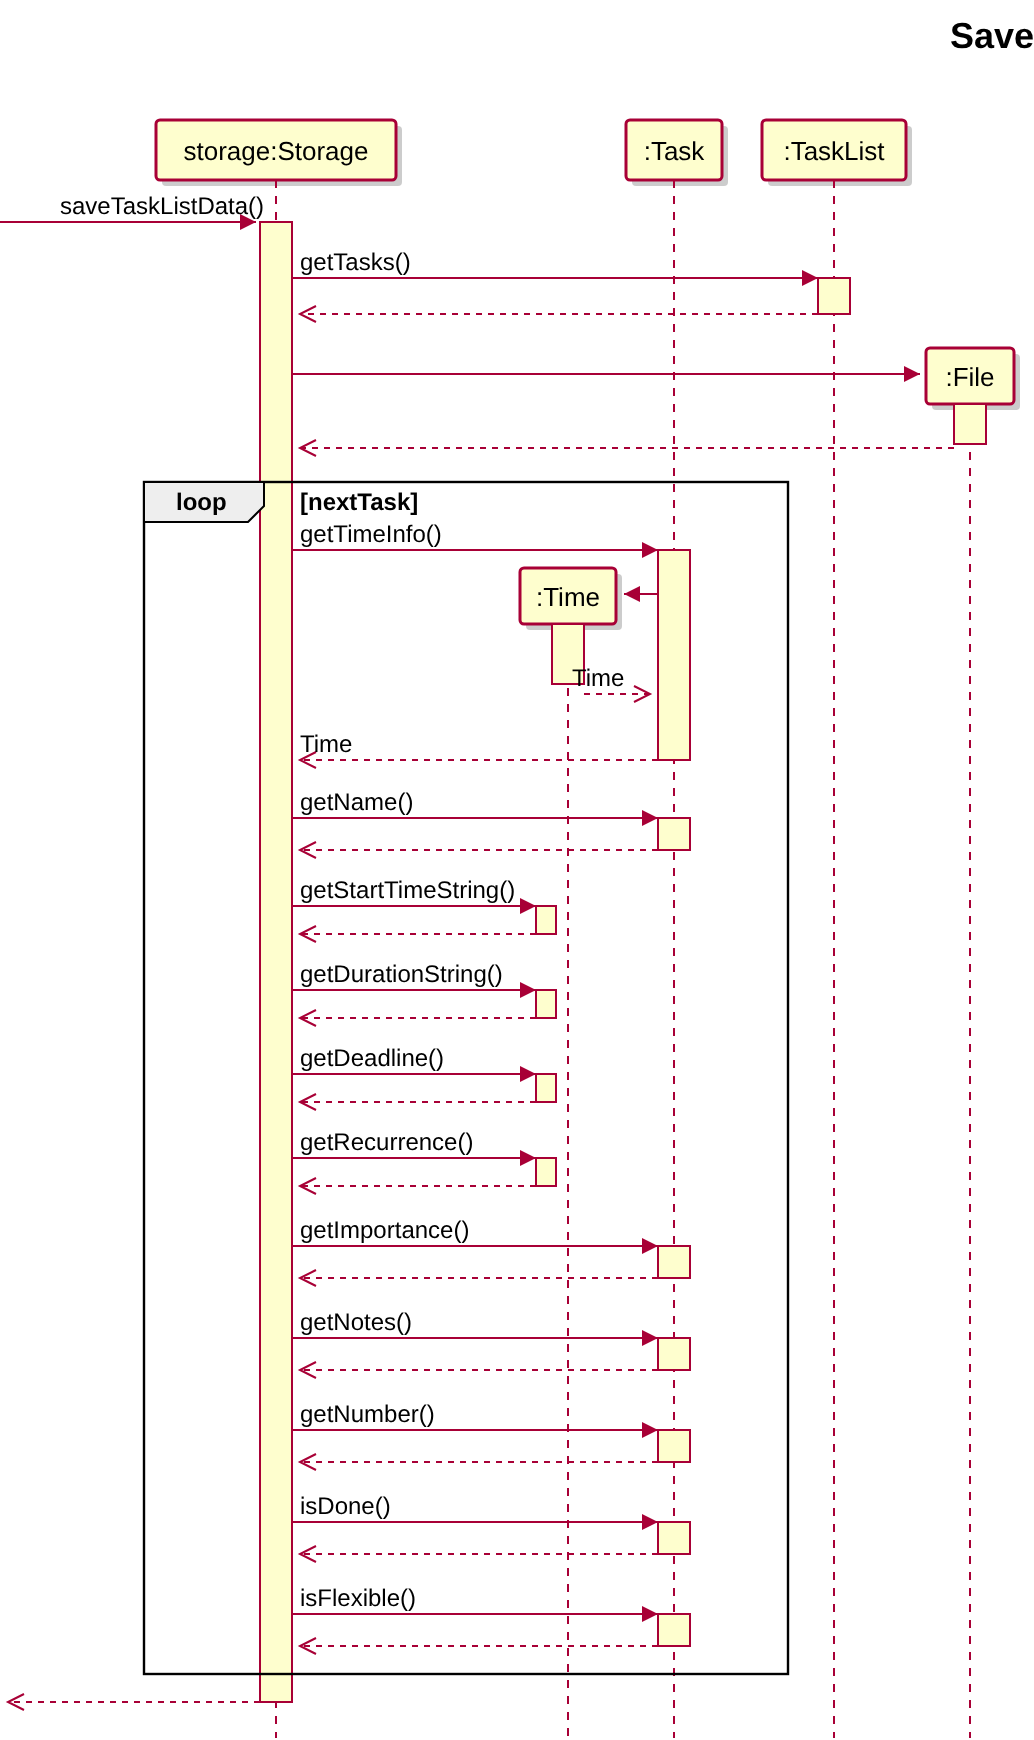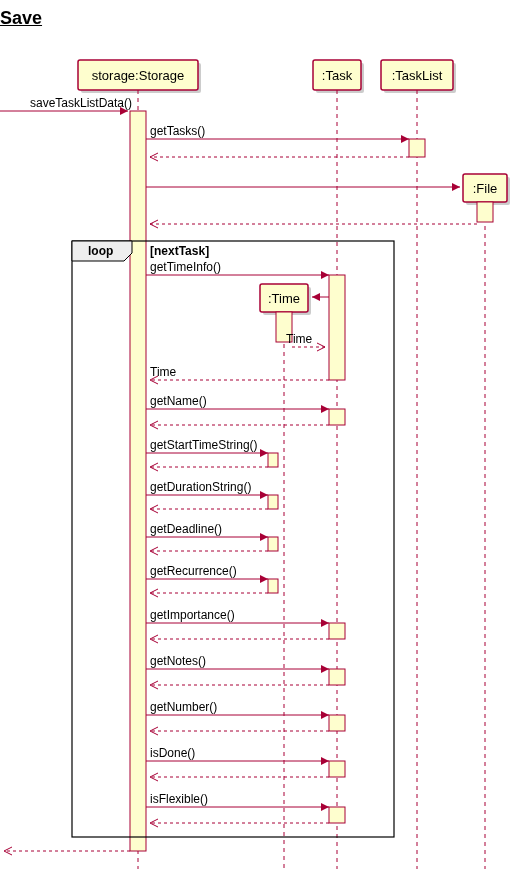--- a/index.html
+++ b/index.html
@@ -4,25 +4,24 @@
 <style>
   body {
     margin: 0;
     font-family: Arial, sans-serif;
     background: #fff;
     width: 517px;
     height: 870px;
     overflow: hidden;
   }
   .title {
-    text-align: left;
+    text-align: right;
     font-weight: bold;
     font-size: 18px;
     margin-top: 8px;
-    text-decoration: underline;
   }
   svg { display: block; }
   .participant-box {
     fill: #FEFECE;
     stroke: #A80036;
     stroke-width: 1.5;
   }
   .shadow { fill: rgba(0,0,0,0.2); }
   .lifeline {
     stroke: #A80036;

